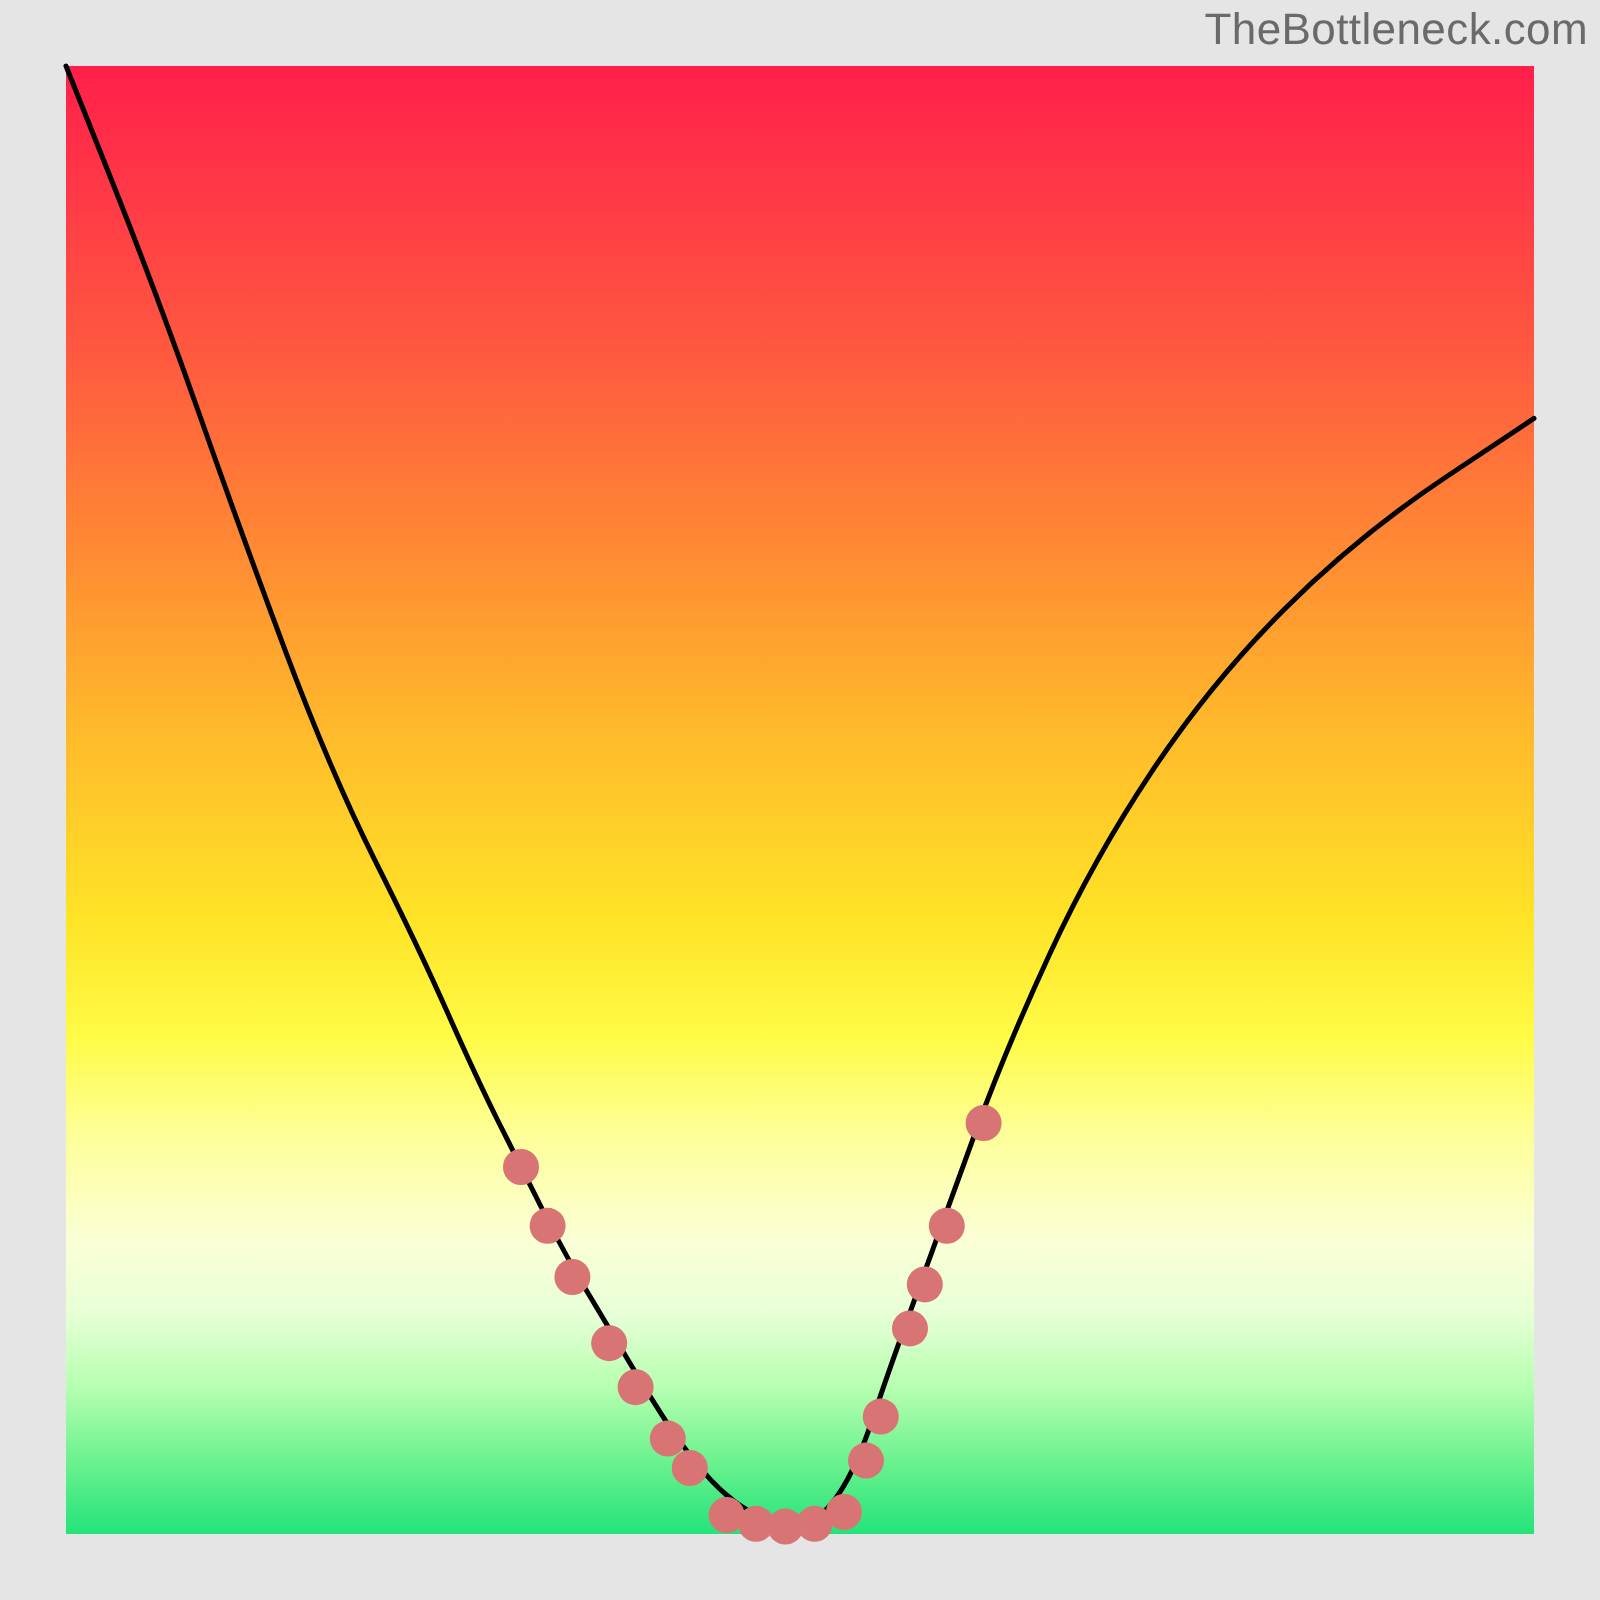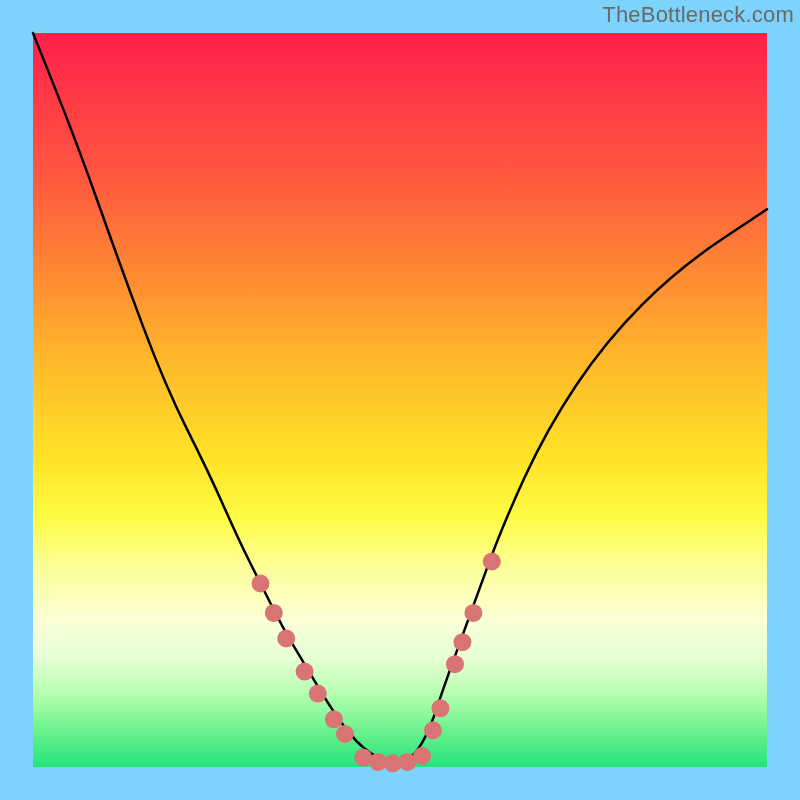--- a/index.html
+++ b/index.html
@@ -8,21 +8,21 @@
     width: 800px;
     height: 800px;
     overflow: hidden;
     font-family: Arial, Helvetica, sans-serif;
     background: #000;
   }
   .frame {
     position: relative;
     width: 800px;
     height: 800px;
-    background: #7dd3fc;
+    background: #e5e5e5;
   }
   .watermark {
     position: absolute;
     top: 2px;
     right: 6px;
     color: #6a6a6a;
     font-size: 22px;
     font-weight: 400;
     letter-spacing: 0.2px;
     z-index: 10;

